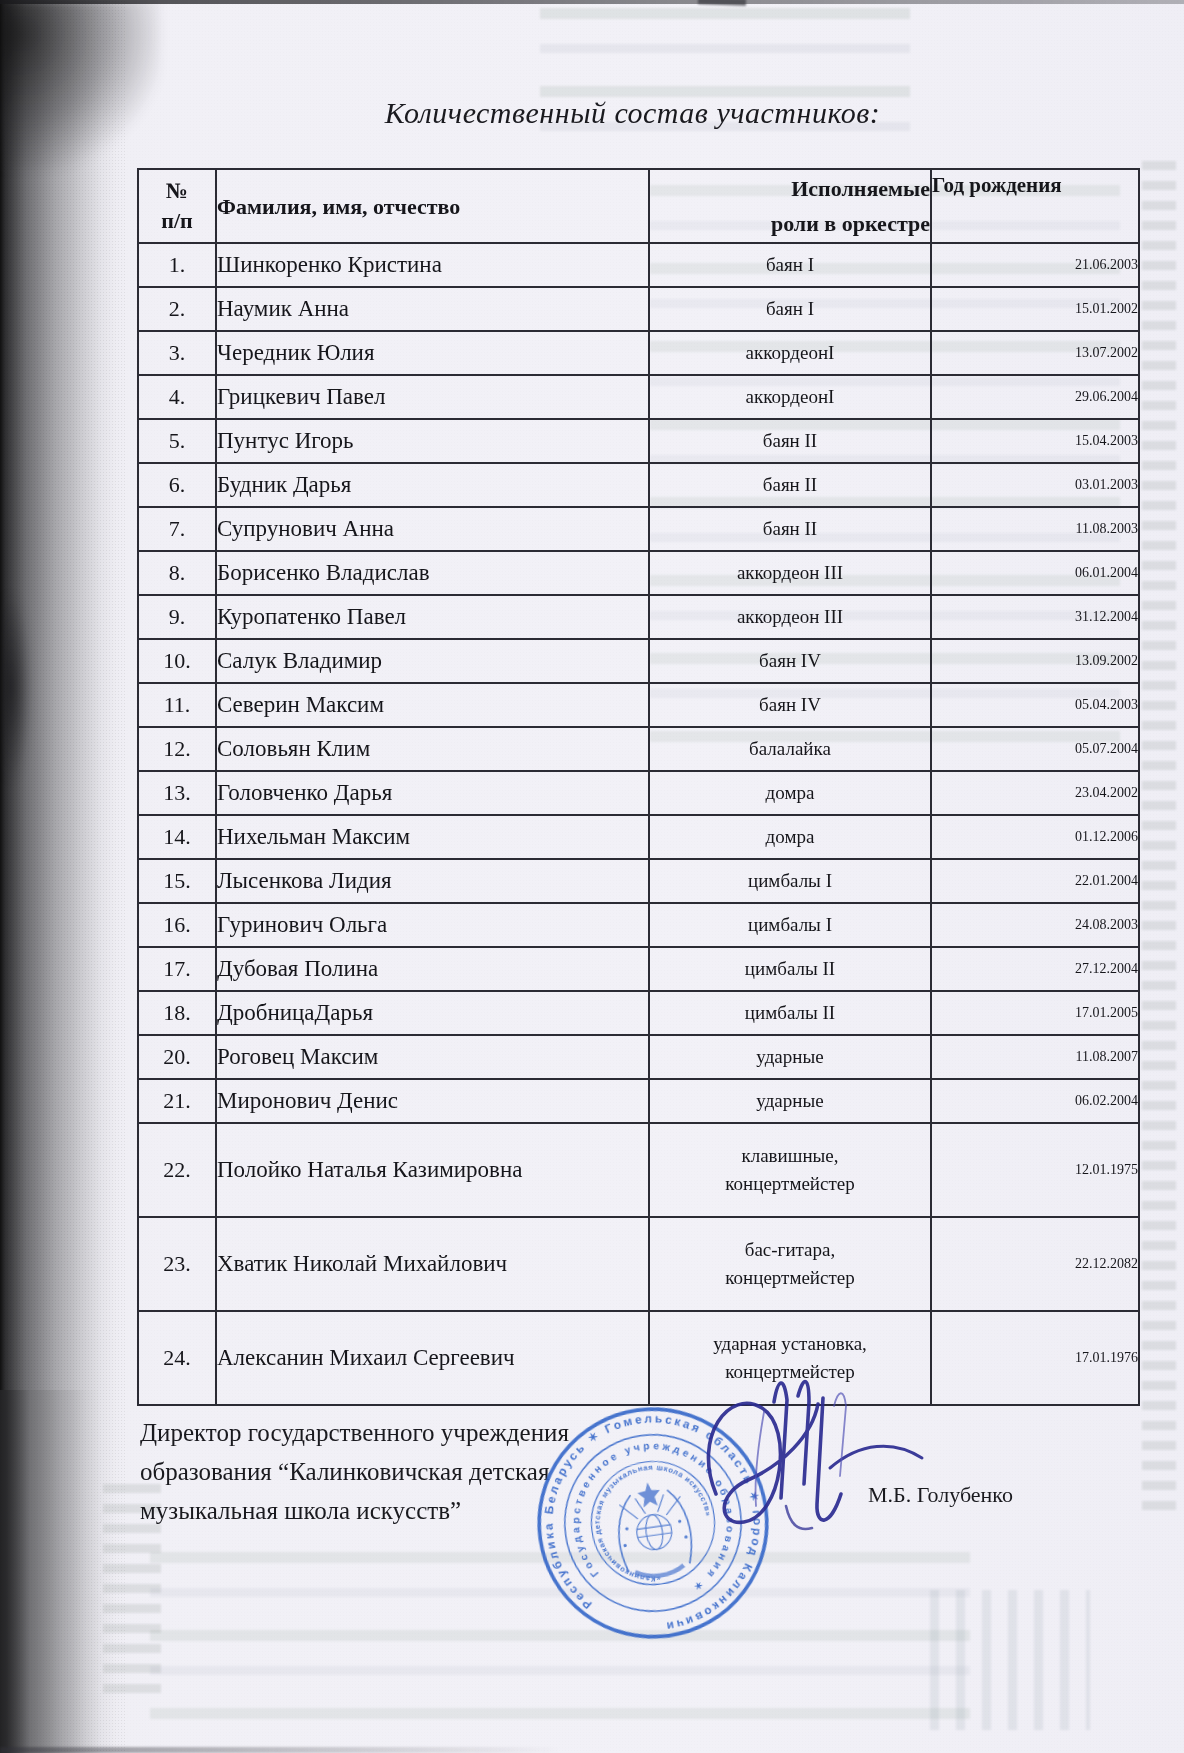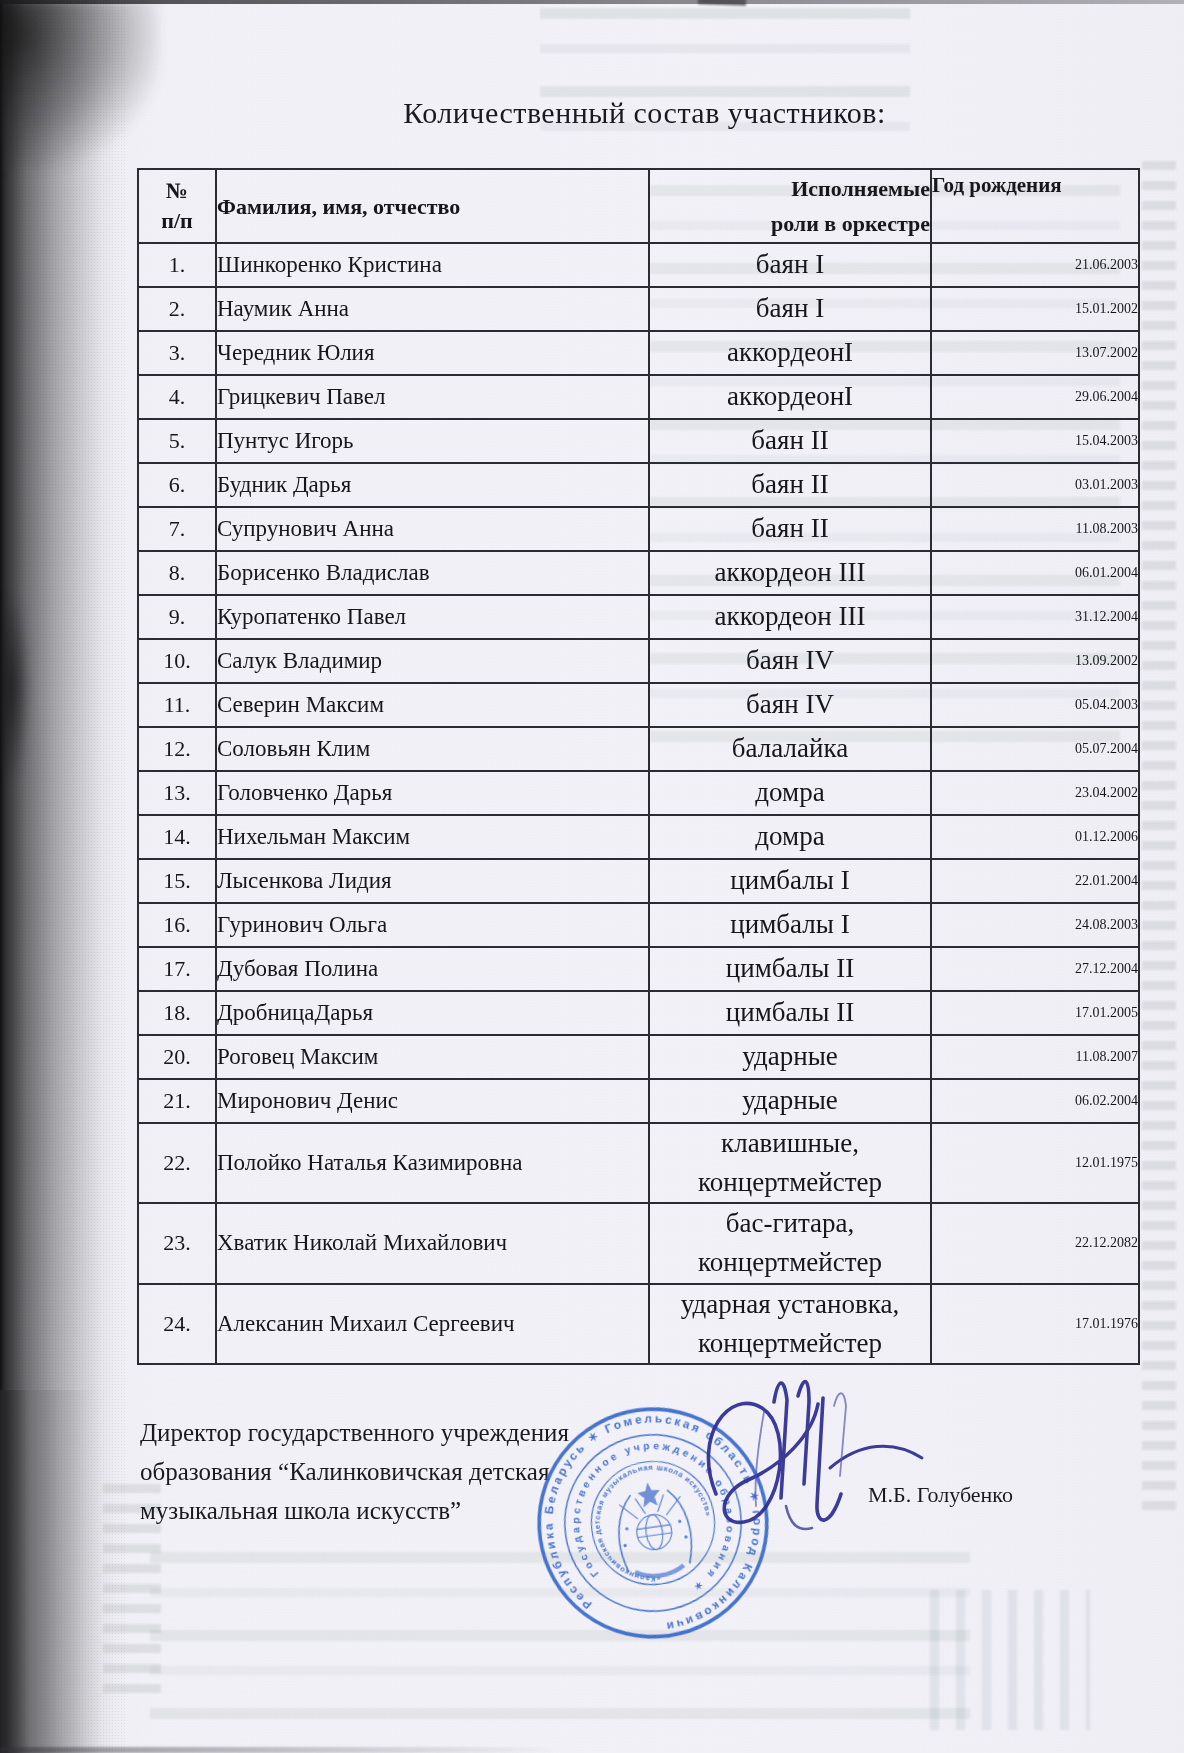--- a/index.html
+++ b/index.html
@@ -58,22 +58,22 @@
   
   .ghost{position:absolute;pointer-events:none;filter:blur(1.3px);z-index:1;}
   .ghost.h{background:repeating-linear-gradient(180deg,
       rgba(118,142,120,.14) 0 11px, transparent 11px 36px, rgba(128,140,158,.10) 36px 45px, transparent 45px 78px);}
   .ghost.v{background:repeating-linear-gradient(90deg,
       rgba(118,138,150,.13) 0 9px, transparent 9px 26px);}
   .ghost.vtext{background:repeating-linear-gradient(0deg,
       rgba(120,135,125,.16) 0 9px, transparent 9px 20px);}
   
   .doc-title{
-    position:absolute;left:144px;top:96px;width:1001px;z-index:3;
-    text-align:center;font-size:30px;letter-spacing:.5px;color:#1a1a1f;
+    position:absolute;left:132px;top:96px;width:1001px;z-index:3;
+    text-align:center;font-size:30px;letter-spacing:.5px;color:#1a1a1f;font-style:italic;
   }
   
   .tbl-wrap{position:absolute;left:137px;top:168px;width:1001px;z-index:2;}
   table.participants{
     border-collapse:collapse;table-layout:fixed;width:1001px;
     background:transparent;
   }
   table.participants col.c-num{width:78px;}
   table.participants col.c-name{width:433px;}
   table.participants col.c-role{width:282px;}
@@ -82,24 +82,24 @@
     border:2px solid #2b2b34;padding:0;overflow:hidden;
   }
   table.participants tbody td{box-shadow:0 -3px 0 -1px rgba(205,175,40,.16);}
   thead th{font-weight:bold;font-size:22px;line-height:1.5;vertical-align:middle;}
   thead tr{height:74px;}
   th.h-num{white-space:pre-line;text-align:center;line-height:1.35;}
   th.h-name{text-align:left;font-family:Liberation Serif, serif;}
   th.h-role{white-space:pre-line;text-align:right;line-height:1.6;}
   th.h-birth{vertical-align:top;text-align:left;padding:8px 0 0 10px;font-size:21px;}
   tbody tr{height:44px;}
-  tbody tr.tall{height:75px;}
+  tbody tr.tall{height:94px;}
   td.cell-num{text-align:center;font-size:22px;}
   td.cell-name{text-align:left;padding-left:26px;font-size:23px;margin-top:23px;}
-  td.cell-role{text-align:center;font-size:27px;white-space:pre-line;line-height:1.45;margin-top:48px;}
+  td.cell-role{text-align:center;font-size:19px;white-space:pre-line;line-height:1.45;margin-top:48px;}
   td.cell-birth{text-align:right;padding-left:13px;font-size:14px;}
   
   .director-block{
     position:absolute;left:140px;top:1414px;width:470px;z-index:3;
     font-size:25px;line-height:1.55;white-space:pre-line;color:#1a1a1f;
   }
   .director-name{
     position:absolute;left:868px;top:1482px;z-index:4;font-size:22px;color:#1a1a1f;
   }
   

